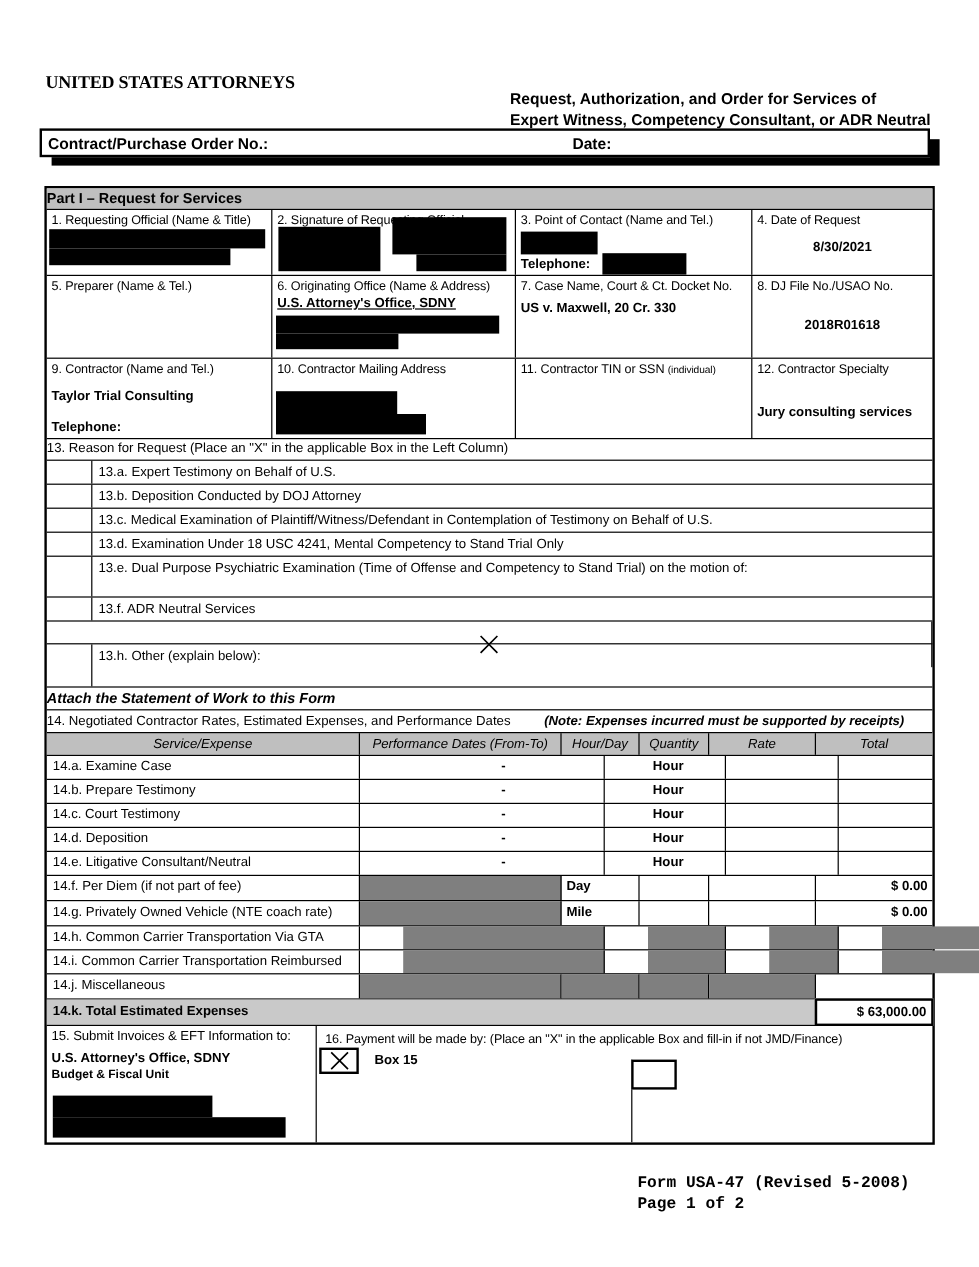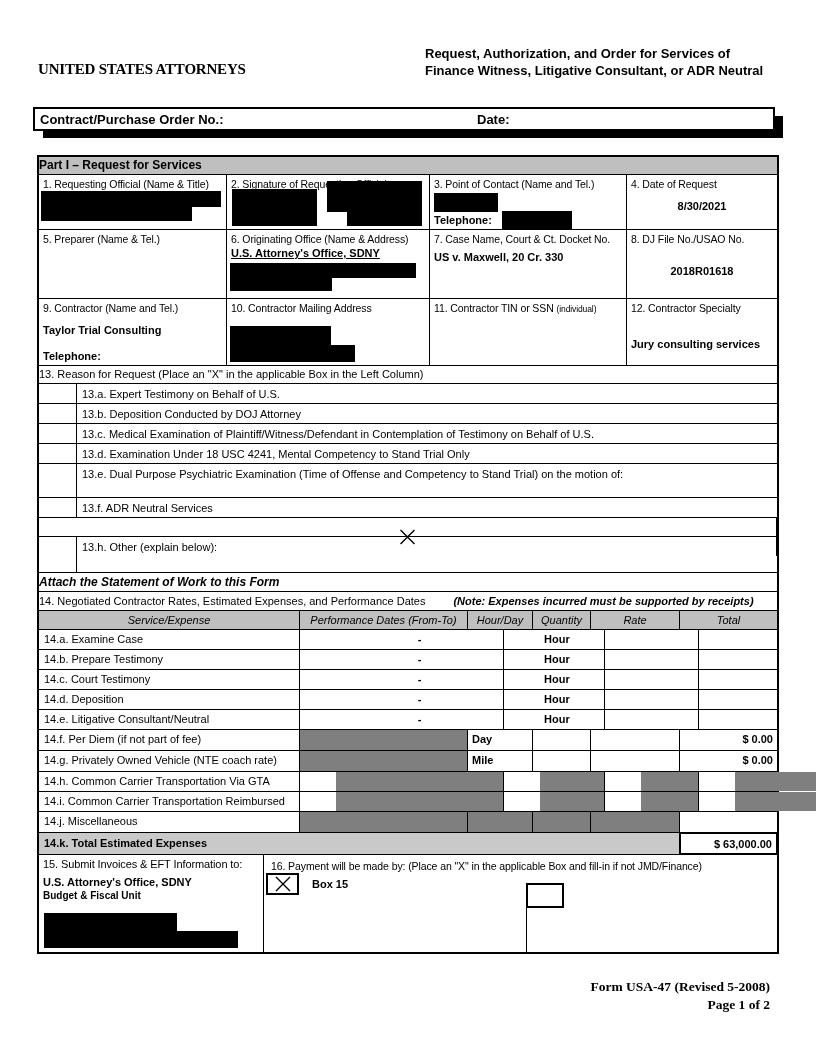--- a/index.html
+++ b/index.html
@@ -3,21 +3,21 @@
 <meta charset="utf-8">
 <style>
   * { margin:0; padding:0; box-sizing:border-box; }
   body { background:#888; }
   .page { position:relative; width:816px; height:1056px; background:#fff; margin:0 auto;
           font-family:"Liberation Sans", sans-serif; color:#000; overflow:hidden; }
 
   
   .agency { position:absolute; left:38px; top:61px; font-family:"Liberation Serif", serif;
             font-weight:bold; font-size:15px; letter-spacing:-0.2px; }
-  .doc-title { position:absolute; left:425px; top:45px; font-weight:bold; font-size:13px; line-height:17px; }
+  .doc-title { position:absolute; left:425px; top:74px; font-weight:bold; font-size:13px; line-height:17px; }
 
   
   .contract-bar { position:absolute; left:33px; top:107px; width:742px; height:24px;
                   border:2px solid #000; background:#fff; box-shadow:9px 8px 0 -1px #000; }
   .contract-bar .lbl { position:absolute; top:3px; font-weight:bold; font-size:13px; }
   .contract-bar .lbl.c { left:5px; }
   .contract-bar .lbl.d { left:442px; }
 
   
   .form-table { position:absolute; left:37px; top:155px; width:742px; border:2px solid #000; background:#fff; }
@@ -81,32 +81,32 @@
   .c15 .l2 { font-weight:bold; font-size:10px; line-height:13px; padding-left:4px; }
   .c16 { position:relative; }
   .c16 .cell-label { font-size:10.5px; padding-top:5px; padding-left:7px; }
   .box15 { position:absolute; left:2px; top:18px; width:33px; height:22px; border:2px solid #000;
            display:flex; align-items:center; justify-content:center; background:#fff; }
   .box15-label { position:absolute; left:48px; top:23px; font-weight:bold; font-size:11px; }
   .c16-divider { position:absolute; left:262px; top:28px; bottom:0; width:1px; background:#000; }
   .c16-emptybox { position:absolute; left:262px; top:28px; width:38px; height:25px; border:2px solid #000; background:#fff; }
 
   
-  .footer { position:absolute; right:46px; top:978px; text-align:right;
-            font-family:Liberation Serif, serif; font-weight:bold; font-size:13.5px; line-height:18px; }
+  .footer { position:absolute; right:58px; top:978px; 
+            font-family:Liberation Mono, monospace; font-weight:bold; font-size:13.5px; line-height:18px; }
 </style>
 </head>
 <body>
 
 <div class="page">
 
   <div class="agency">UNITED STATES ATTORNEYS</div>
   <div class="doc-title">
     <div>Request, Authorization, and Order for Services of</div>
-    <div>Finance Witness, Litigative Consultant, or ADR Neutral</div>
+    <div>Expert Witness, Competency Consultant, or ADR Neutral</div>
   </div>
 
   <div class="contract-bar">
     <span class="lbl c">Contract/Purchase Order No.:</span>
     <span class="lbl d">Date:</span>
   </div>
 
   <div class="form-table">
 
     <div class="row p1-head">Part I – Request for Services</div>

